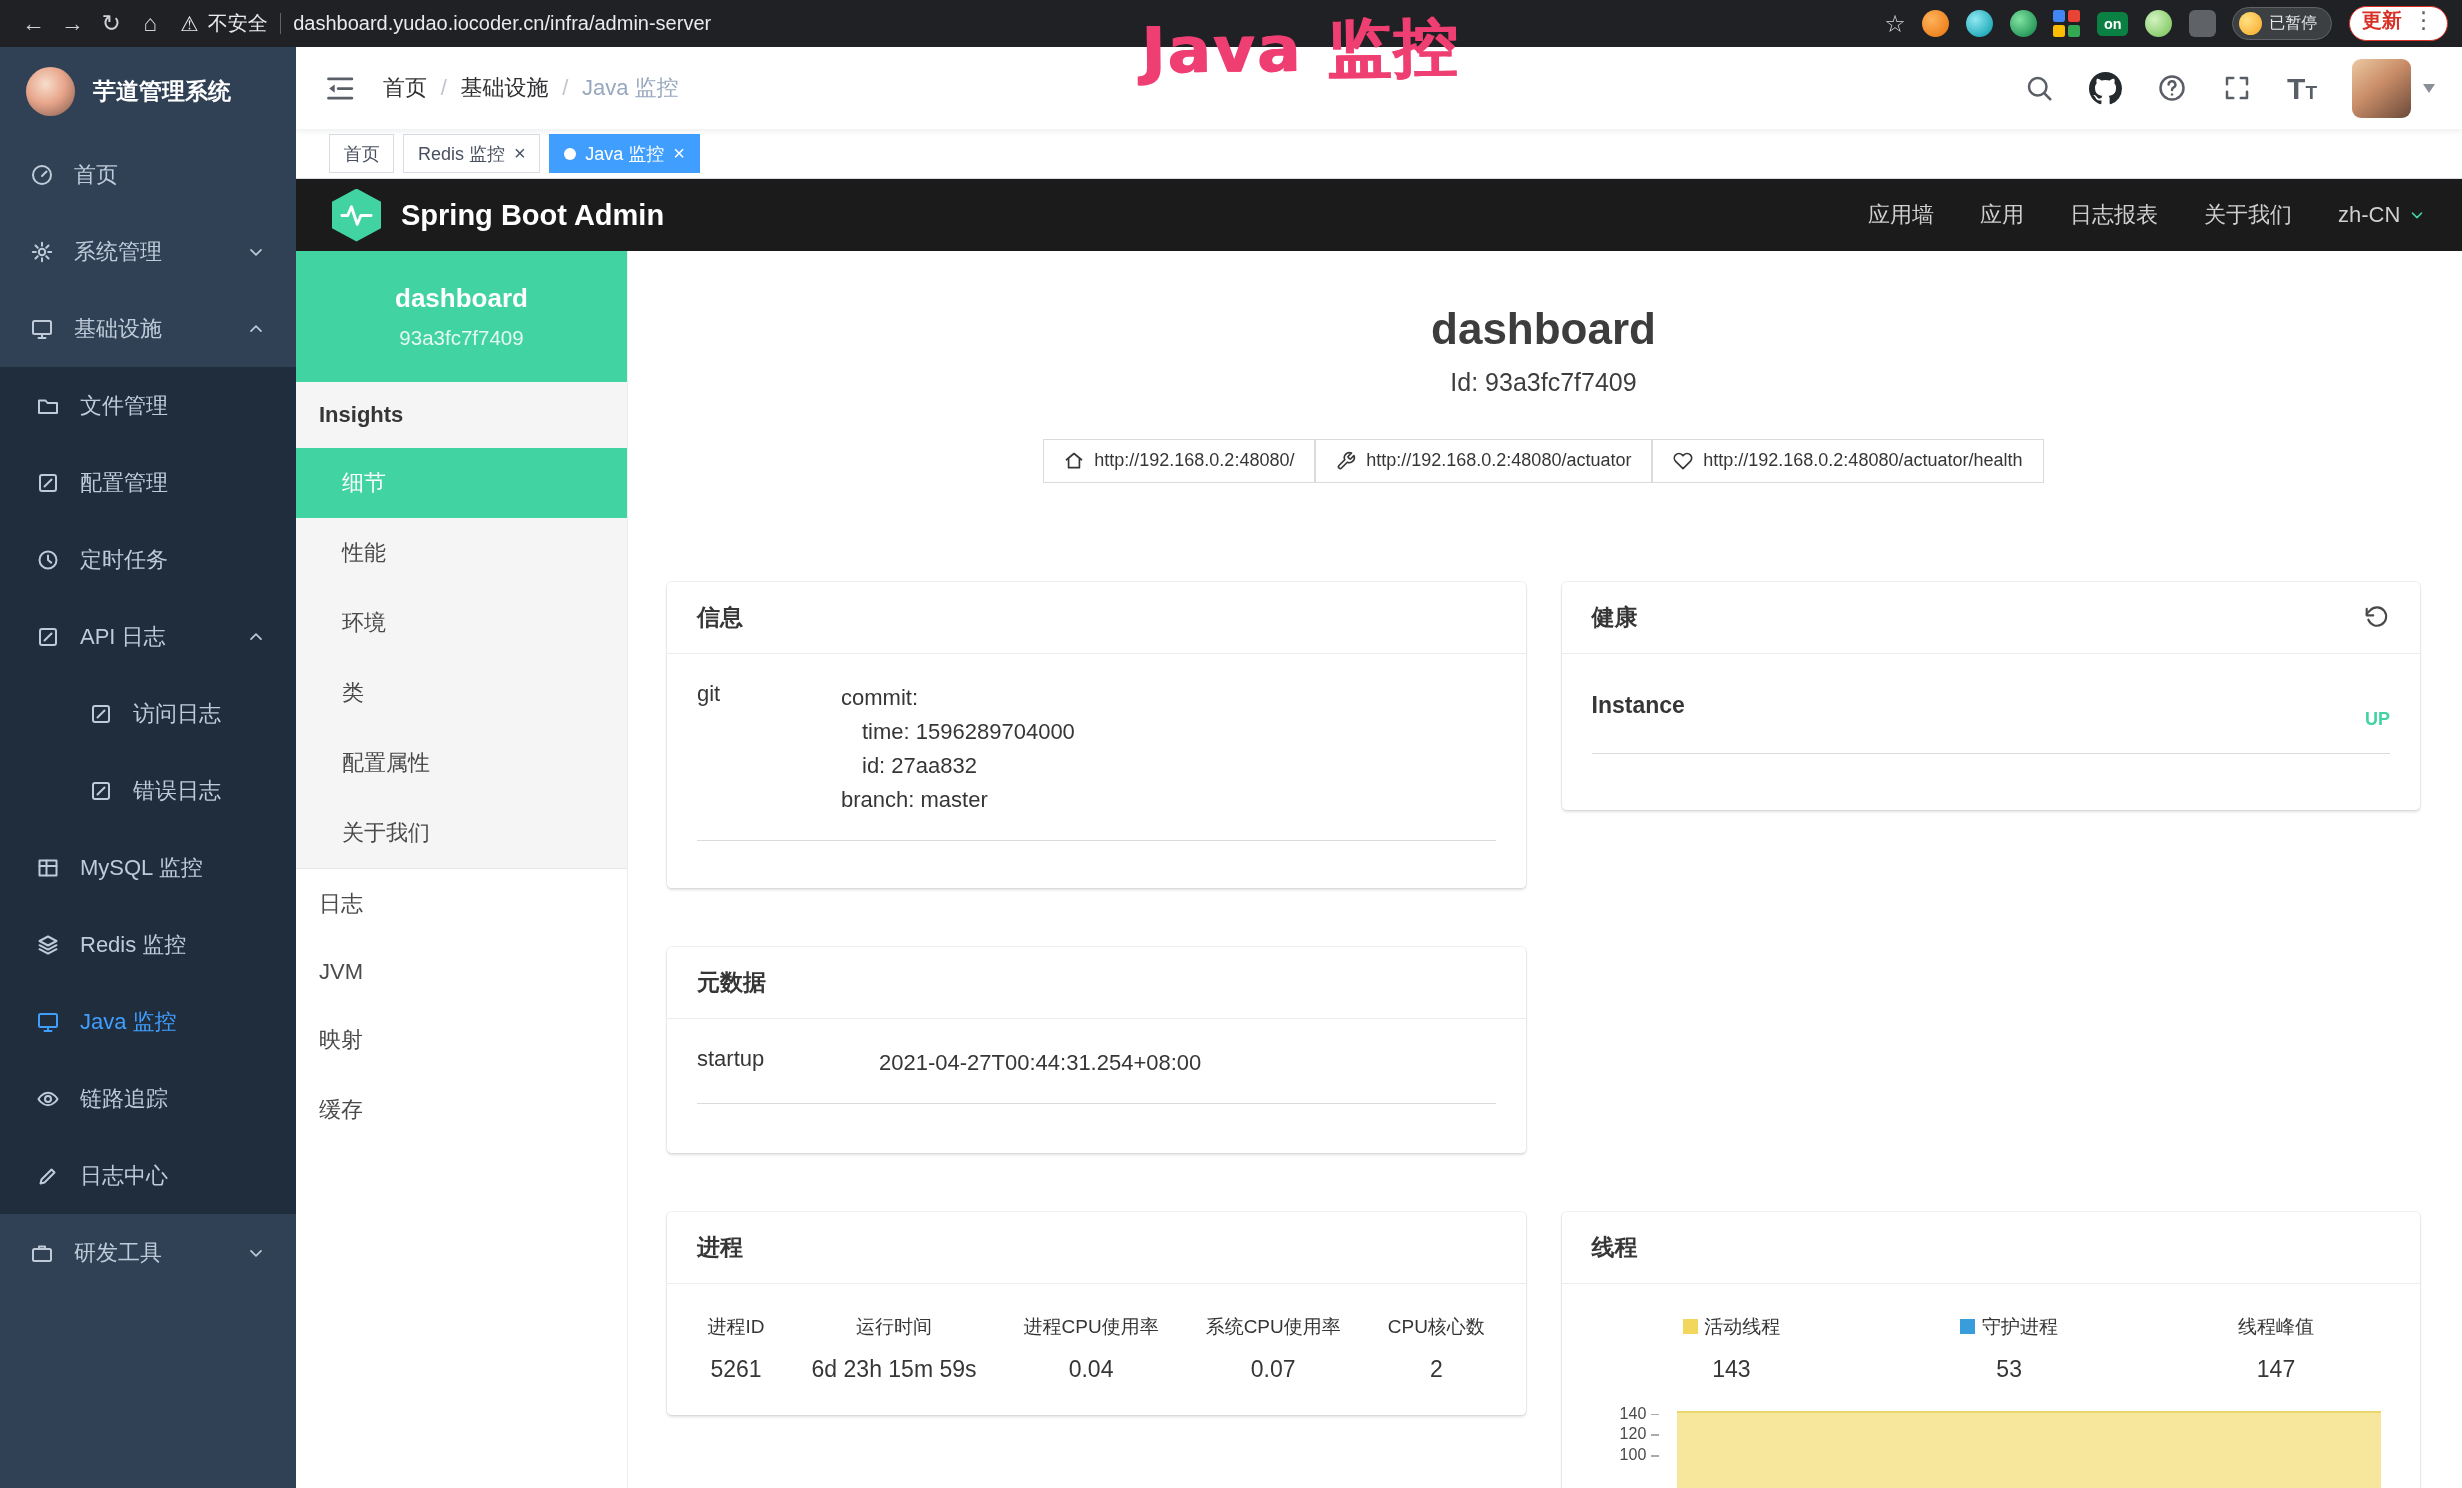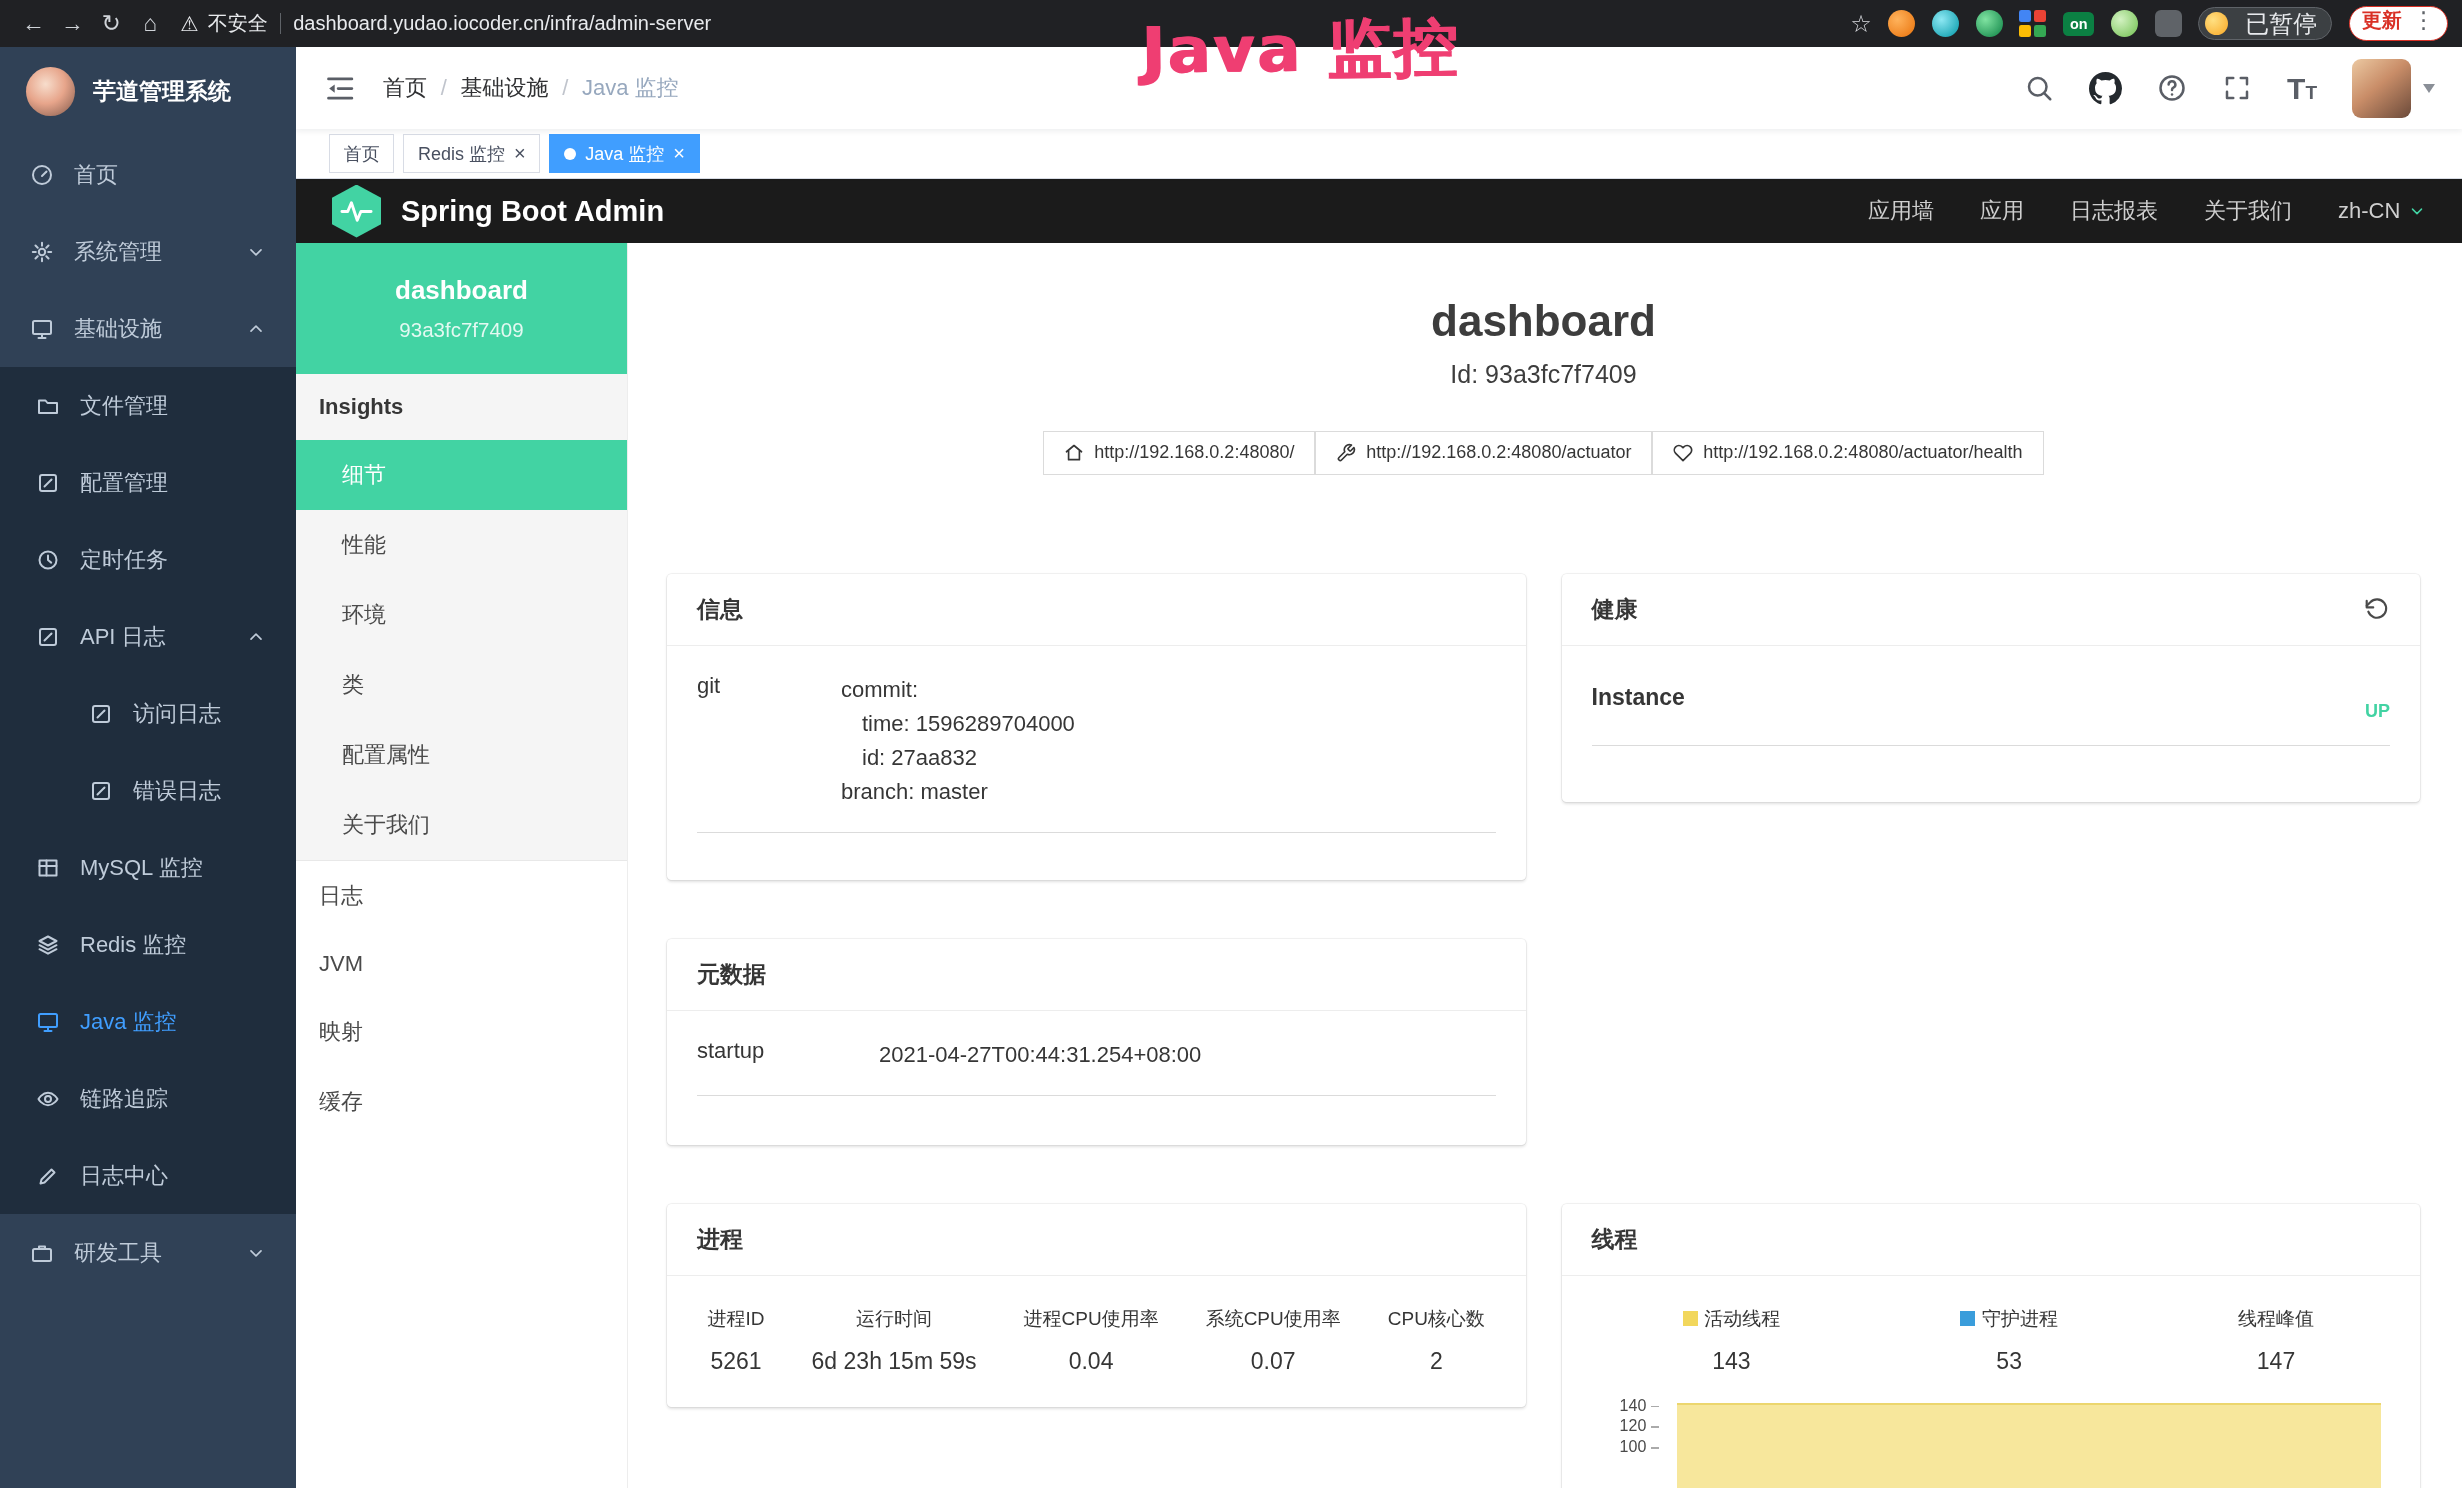--- a/index.html
+++ b/index.html
@@ -21,21 +21,21 @@
   .ext.fox{background:radial-gradient(circle at 35% 35%,#ffb35c,#e8710a);}
   .ext.drop{background:radial-gradient(circle at 35% 35%,#8ee8f3,#0097a7);}
   .ext.greenc{background:radial-gradient(circle at 35% 35%,#7fe3a1,#0b8043);}
   .ext.leaf{background:radial-gradient(circle at 35% 35%,#d3f2c2,#6fbf4e);}
   .ext.dark{background:#5f6368;border-radius:6px;}
   .extgrid{width:27px;height:27px;display:grid;grid-template-columns:1fr 1fr;gap:3px;cursor:pointer;}
   .extgrid i{border-radius:2.3px;display:block;}
   .extgrid i:nth-child(1){background:#4285f4;} .extgrid i:nth-child(2){background:#ea4335;}
   .extgrid i:nth-child(3){background:#fbbc04;} .extgrid i:nth-child(4){background:#34a853;}
   .onbadge{height:24px;padding:0 6.8px;border-radius:5.3px;background:#0b8043;color:#fff;font-size:14.4px;display:flex;align-items:center;font-weight:bold;cursor:pointer;}
-  .paused-pill{height:33px;border-radius:16.7px;background:#3c4043;border:0.8px solid #5f6368;display:flex;align-items:center;gap:17px;padding:0 13.7px 0 6px;color:#e8eaed;font-size:24px;cursor:pointer;justify-content:space-between;}
+  .paused-pill{height:33px;border-radius:16.7px;background:#3c4043;border:0.8px solid #5f6368;display:flex;align-items:center;gap:7px;padding:0 13.7px 0 6px;color:#e8eaed;font-size:16px;cursor:pointer;justify-content:space-between;}
   .paused-pill .face{width:23px;height:23px;border-radius:50%;background:radial-gradient(circle at 35% 35%,#ffe082,#f9a825);}
   .update-pill{height:35px;border-radius:17.4px;background:#fff;border:1.5px solid #d93025;display:flex;gap:10.6px;padding:0 12px;color:#d93025;font-size:20px;font-weight:bold;cursor:pointer;}
   .update-pill .dots{color:#5f6368;font-size:23px;font-weight:normal;}
 
   
   .main-sidebar{position:absolute;top:47px;left:0;bottom:0;width:296px;background:#304156;color:#bfcbd9;overflow:hidden;z-index:5;}
   .logo-row{height:89px;display:flex;align-items:center;gap:18px;padding:0 26px;}
   .logo-avatar{width:49px;height:49px;border-radius:50%;background:radial-gradient(circle at 40% 35%,#f7ddcc 0%,#e7a58b 45%,#7c5648 100%);flex:none;}
   .logo-title{font-size:23px;font-weight:bold;color:#fff;}
   .m-item{height:77px;display:flex;align-items:center;gap:20px;padding:0 30px;font-size:22px;color:#bfcbd9;cursor:pointer;}
@@ -66,21 +66,21 @@
   .avatar{width:59px;height:59px;border-radius:9px;background:linear-gradient(140deg,#ecc9a2 0%,#c98d68 45%,#6b4a3a 100%);}
   .caret-down{width:0;height:0;border-left:6.8px solid transparent;border-right:6.8px solid transparent;border-top:9px solid #8a8f97;}
 
   .tags-bar{height:50px;background:#fff;border-bottom:0.8px solid #d8dce5;box-shadow:0 0.8px 2.3px rgba(0,0,0,.05);display:flex;align-items:center;padding:0 33px;gap:9px;position:relative;z-index:3;}
   .tag{display:flex;align-items:center;gap:9px;height:39px;padding:0 13.7px;border:0.8px solid #d8dce5;background:#fff;color:#495060;font-size:18px;cursor:pointer;}
   .tag .x::before{content:"×";font-size:20px;line-height:1;}
   .tag.active{background:#409eff;border-color:#409eff;color:#fff;}
   .tag .dot{width:12px;height:12px;border-radius:50%;background:#fff;}
 
   
-  .sba-header{height:64px;background:#1b1b1b;display:flex;align-items:center;padding:0 36px;}
+  .sba-header{height:72px;background:#1b1b1b;display:flex;align-items:center;padding:0 36px;}
   .sba-logo{width:49px;height:53px;background:#42d3a3;clip-path:polygon(50% 0,100% 25%,100% 75%,50% 100%,0 75%,0 25%);display:flex;align-items:center;justify-content:center;flex:none;cursor:pointer;}
   .sba-logo svg{width:35px;height:35px;color:#fff;}
   .sba-brand{color:#fff;font-size:29px;font-weight:bold;margin-left:20px;cursor:pointer;}
   .sba-nav{margin-left:auto;display:flex;align-items:center;gap:46px;font-size:22px;color:#cfcfcf;}
   .sba-nav .nav-item{cursor:pointer;}
   .locale{display:flex;align-items:center;gap:7.6px;cursor:pointer;}
   .locale svg{width:18px;height:18px;color:#42d3a3;}
 
   .sba-body{flex:1;display:flex;overflow:hidden;background:#fff;}
   .sba-side{width:332px;flex:none;border-right:0.8px solid #ededed;background:#fff;display:flex;flex-direction:column;}

